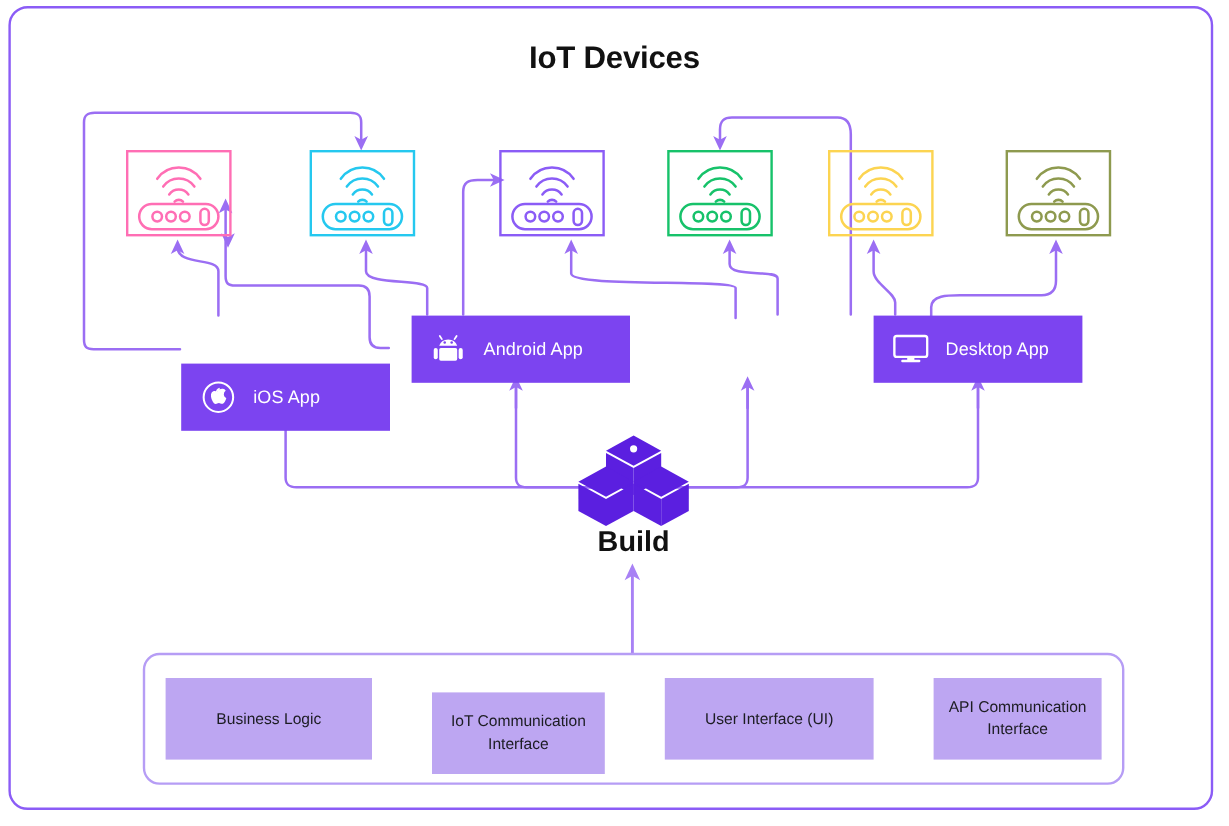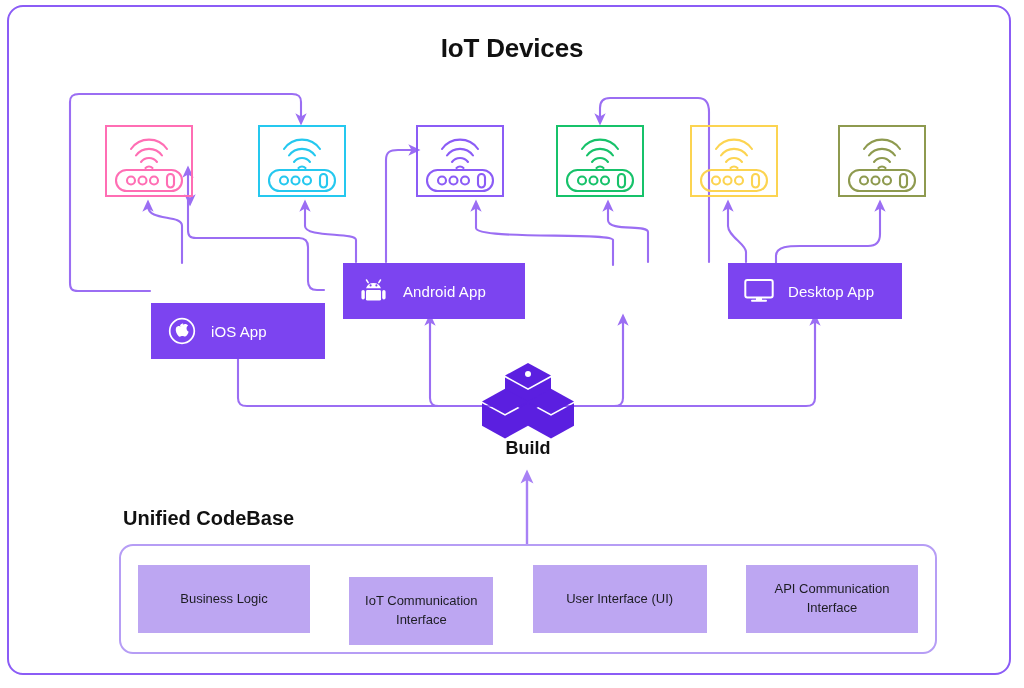--- a/index.html
+++ b/index.html
@@ -97,21 +97,21 @@
     top: 361px;
     width: 94px;
     height: 78px;
   }
   #build-label {
     position: absolute;
     left: 462px;
     top: 438px;
     width: 132px;
     text-align: center;
-    font-size: 18px;
+    font-size: 24px;
     font-weight: bold;
     color: #111111;
   }
 
   
   #codebase-title {
     position: absolute;
     left: 123px;
     top: 507px;
     font-size: 20px;
@@ -143,21 +143,21 @@
     text-align: center;
     font-size: 13px;
     color: #1c1c22;
     line-height: 1.45;
     padding: 0 6px;
     box-sizing: border-box;
   }
   .module.m0 { width: 172px; }
   .module.m1 { width: 144px; margin-top: 24px; }
   .module.m2 { width: 174px; }
-  .module.m3 { width: 172px; }
+  .module.m3 { width: 140px; }
 </style>
 </head>
 <body>
 
 <div id="stage">
 
   <div id="frame"></div>
 
   <div id="title">IoT Devices</div>
 
@@ -382,21 +382,20 @@
 
         <path d="M70,27.8 L93,40.4 L70,53.0 L47,40.4 Z"></path>
         <path d="M47,42.2 L70,54.8 L70,77.4 L47,64.8 Z"></path>
         <path d="M93,42.2 L93,64.8 L70,77.4 L70,54.8 Z"></path>
       </g>
       <circle cx="47" cy="13.0" r="3.0" fill="#ffffff"></circle>
     </svg>
   </div>
   <div id="build-label">Build</div>
 
-  <div id="codebase-title">Unified CodeBase</div>
 
   <div id="codebase-panel">
     <div class="module m0">
       <span>Business Logic</span>
     </div>
     <div class="module m1">
       <span>IoT Communication Interface</span>
     </div>
     <div class="module m2">
       <span>User Interface (UI)</span>

